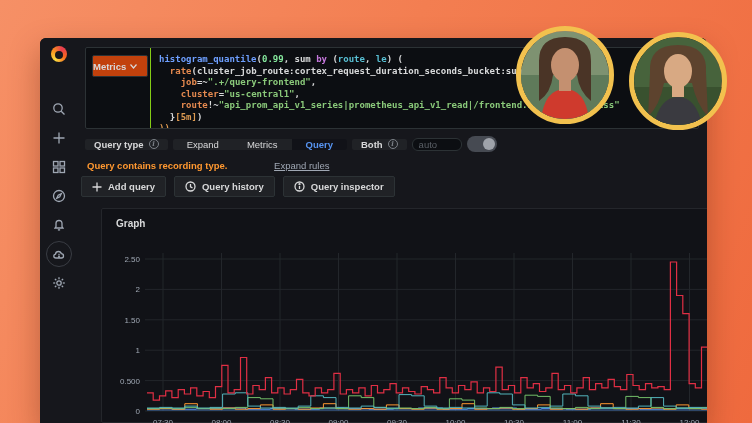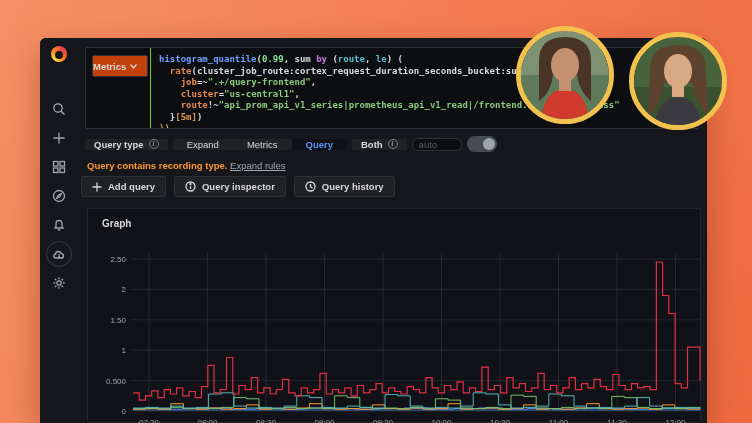--- a/index.html
+++ b/index.html
@@ -49,28 +49,28 @@
     font-size:7px; line-height:8px; text-align:center; font-family:"DejaVu Serif", serif; font-style:italic; flex:none; }
   .seg { display:flex; background:#202226; border-radius:2px; overflow:hidden; }
   .seg-item { padding:0 14px; display:flex; align-items:center; cursor:pointer; color:#d8d9da; }
   .seg-item.active { background:#111218; color:#5794f2; font-weight:bold; }
   .step-input { width:50px; background:#0c0e12; border:1px solid #2c3235; border-radius:6px; color:#d8d9da; font-size:9.5px; padding:0 6px; }
   .step-input::placeholder { color:#5a5f66; }
   .toggle { width:30px; height:16px; background:#464a52; border-radius:8px; position:relative; align-self:center; cursor:pointer; }
   .toggle .knob { position:absolute; right:2px; top:2px; width:12px; height:12px; border-radius:50%; background:#9fa3aa; }
   
   .notice { position:absolute; left:10px; top:122px; font-size:9.5px; font-weight:bold; color:#ff9830; }
-  .notice a { color:#9fa7b3; font-weight:normal; text-decoration:underline; cursor:pointer; }
+  .notice a { color:#9fa7b3; font-weight:normal; text-decoration:underline; cursor:pointer;margin-left:44px; }
   
   .actions { position:absolute; left:4px; top:138px; display:flex; gap:8px; }
   .act-btn { height:21px; background:#202226; border:1px solid #2c3235; border-radius:2px; color:#d8d9da;
     font-size:9.5px; font-weight:bold; display:flex; align-items:center; gap:6px; padding:0 10px; cursor:pointer; }
   .act-btn svg { stroke:#d8d9da; fill:none; stroke-width:1.3; }
   
-  .graph-panel { position:absolute; left:10px; top:170px; width:614px; height:215px;
+  .graph-panel { position:absolute; left:24px; top:170px; width:614px; height:215px;
     background:#111217; border:1px solid #24262b; border-radius:2px; }
   .graph-title { position:absolute; left:14px; top:9px; font-size:10px; font-weight:bold; color:#d8d9da; }
   #graph-svg { position:absolute; left:5px; top:38px; }
   .tick-label { fill:#9fa7b3; font-size:8px; font-family:"Liberation Sans", sans-serif; }
   
   .avatar { position:absolute; border-radius:50%; border:5px solid #f2c14e; overflow:hidden; z-index:5; }
   .avatar svg { display:block; }
   .chev { width:7px; height:5px; }
 </style>
 </head>
@@ -200,31 +200,31 @@
       <div class="act-btn">
         <svg width="10" height="10" viewBox="0 0 10 10">
             <line x1="5" y1="0.5" x2="5" y2="9.5"></line>
             <line x1="0.5" y1="5" x2="9.5" y2="5"></line>
           </svg>
         <span>Add query</span>
       </div>
       <div class="act-btn">
         <svg width="11" height="11" viewBox="0 0 11 11">
             <circle cx="5.5" cy="5.5" r="4.5"></circle>
+            <polyline points="5.5,3 5.5,5.8 7.5,6.8"></polyline>
+          </svg>
+        <span>Query history</span>
+      </div>
+      <div class="act-btn">
+        <svg width="11" height="11" viewBox="0 0 11 11">
+            <circle cx="5.5" cy="5.5" r="4.5"></circle>
             <line x1="5.5" y1="5" x2="5.5" y2="8"></line>
             <circle cx="5.5" cy="3.2" r="0.5"></circle>
           </svg>
         <span>Query inspector</span>
-      </div>
-      <div class="act-btn">
-        <svg width="11" height="11" viewBox="0 0 11 11">
-            <circle cx="5.5" cy="5.5" r="4.5"></circle>
-            <polyline points="5.5,3 5.5,5.8 7.5,6.8"></polyline>
-          </svg>
-        <span>Query history</span>
       </div>
     </div>
 
     <div class="graph-panel">
       <div class="graph-title">Graph</div>
       <svg id="graph-svg" width="609" height="179" viewBox="0 0 609 179">
           <line x1="38" y1="164" x2="607" y2="164" stroke="#23262b" stroke-width="1"></line>
           <text x="33" y="167" text-anchor="end" class="tick-label">0</text>
           <line x1="38" y1="133.6" x2="607" y2="133.6" stroke="#23262b" stroke-width="1"></line>
           <text x="33" y="136.6" text-anchor="end" class="tick-label">0.500</text>

